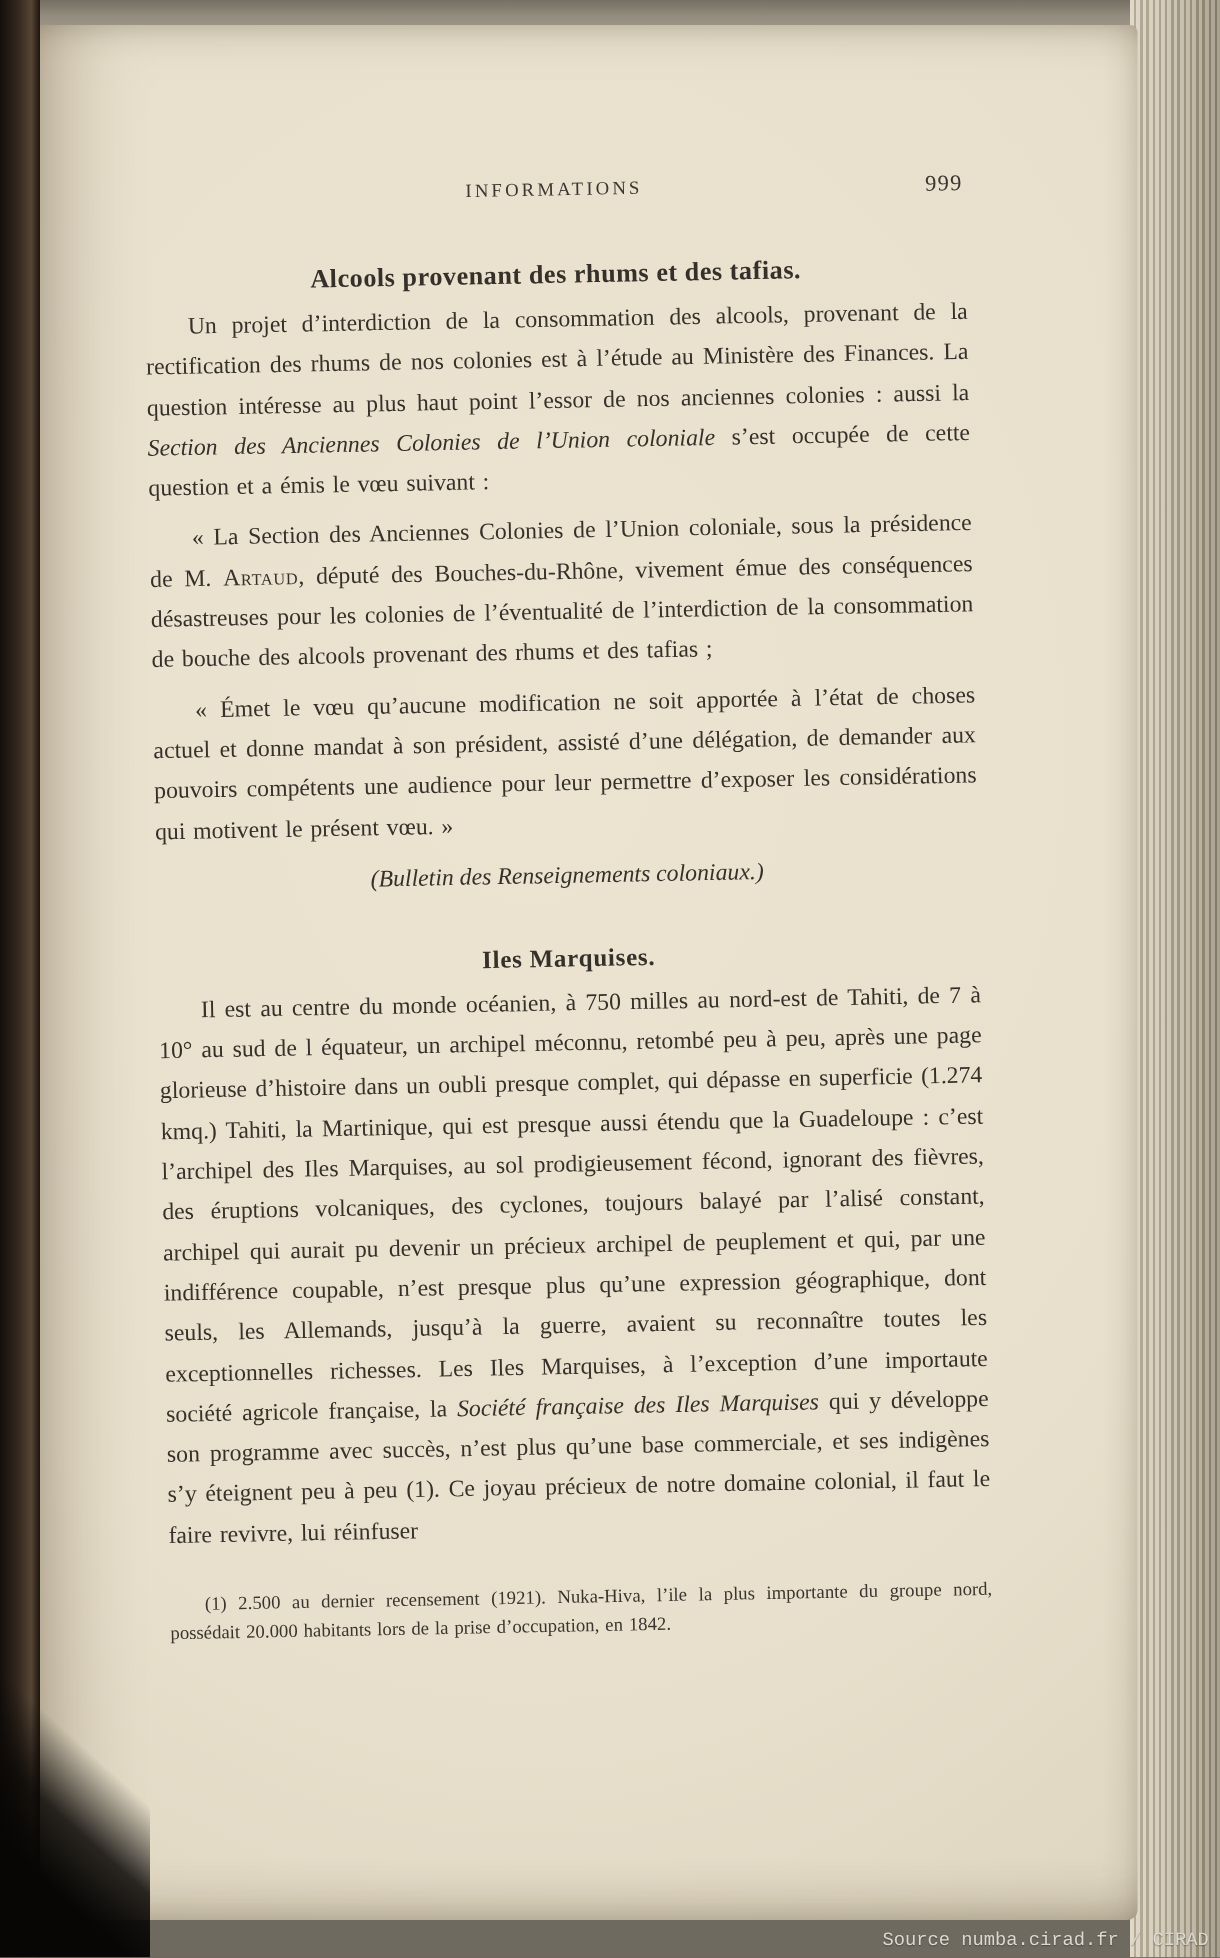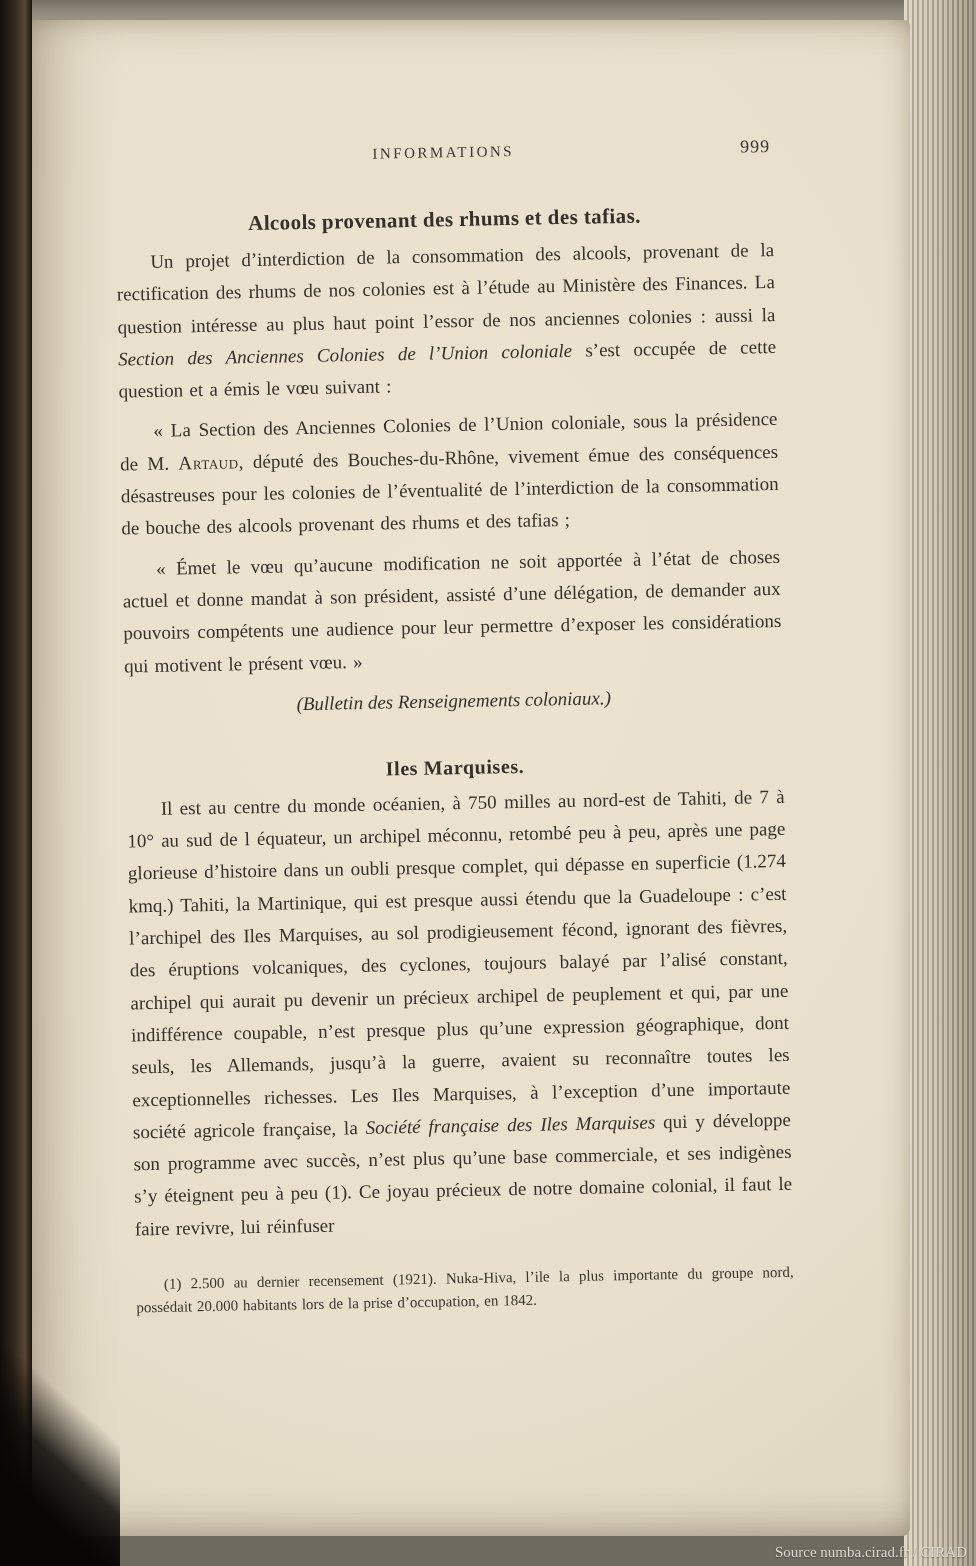--- a/index.html
+++ b/index.html
@@ -69,21 +69,21 @@
   }
 
   
   .corner-dark {
     position:absolute; left:0; bottom:0; width:120px; height:250px; z-index:4;
     background:linear-gradient(222deg, rgba(10,8,6,0) 36%, rgba(10,8,6,0.85) 56%, #070605 74%);
   }
 
   .source-credit {
     position:absolute; right:9px; bottom:5px; z-index:5;
-    font-family:Liberation Serif, serif; font-size:15px; color:#ddd9d1;
+    font-family:Liberation Mono, monospace; font-size:15px; color:#ddd9d1;
     text-shadow:0 1px 1px rgba(0,0,0,0.35);
   }
 </style>
 </head>
 <body>
 
 <div class="scene">
 
   <div class="top-edge"></div>
   <div class="right-edges"></div>

